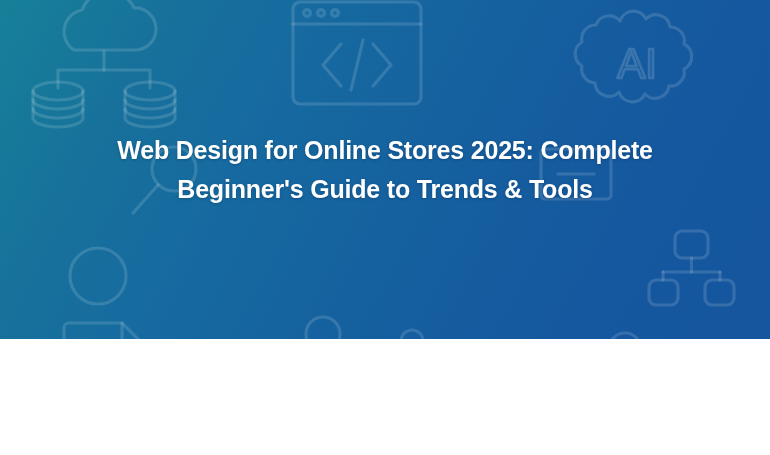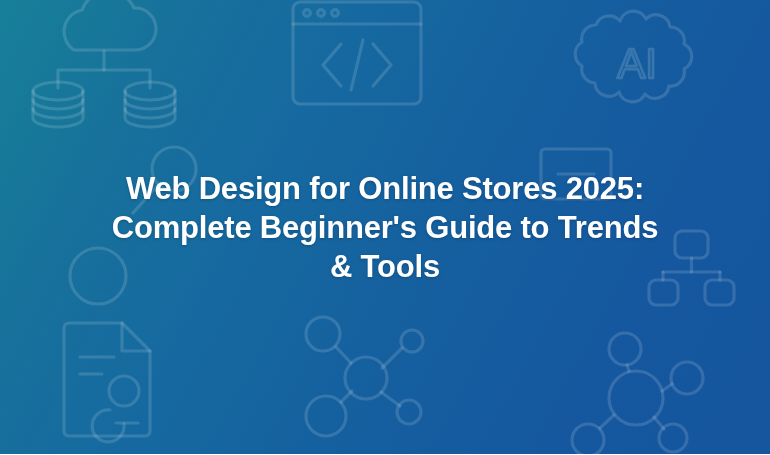--- a/index.html
+++ b/index.html
@@ -5,21 +5,21 @@
 <style>
   html, body {
     margin: 0;
     padding: 0;
     background: #ffffff;
   }
 
   .banner {
     position: relative;
     width: 770px;
-    height: 454px;
+    height: 339px;
     overflow: hidden;
     background: linear-gradient(118deg, #178099 0%, #17719b 18%, #166aa0 34%, #15609f 55%, #15589f 78%, #15569e 100%);
     font-family: "Liberation Sans", sans-serif;
   }
 
   
   .icon-layer {
     position: absolute;
     inset: 0;
     pointer-events: none;
@@ -71,21 +71,21 @@
     box-sizing: border-box;
   }
   .hero-title {
     margin: 0;
     width: 100%;
     max-width: 560px;
     text-align: center;
     color: #ffffff;
     font-family: "Liberation Sans", sans-serif;
     font-weight: bold;
-    font-size: 31px;
+    font-size: 25px;
     line-height: 39px;
     letter-spacing: -0.2px;
     text-shadow: 0 1px 3px rgba(0, 30, 60, 0.30);
   }
 </style>
 </head>
 <body>
 
 <div class="banner">
 

